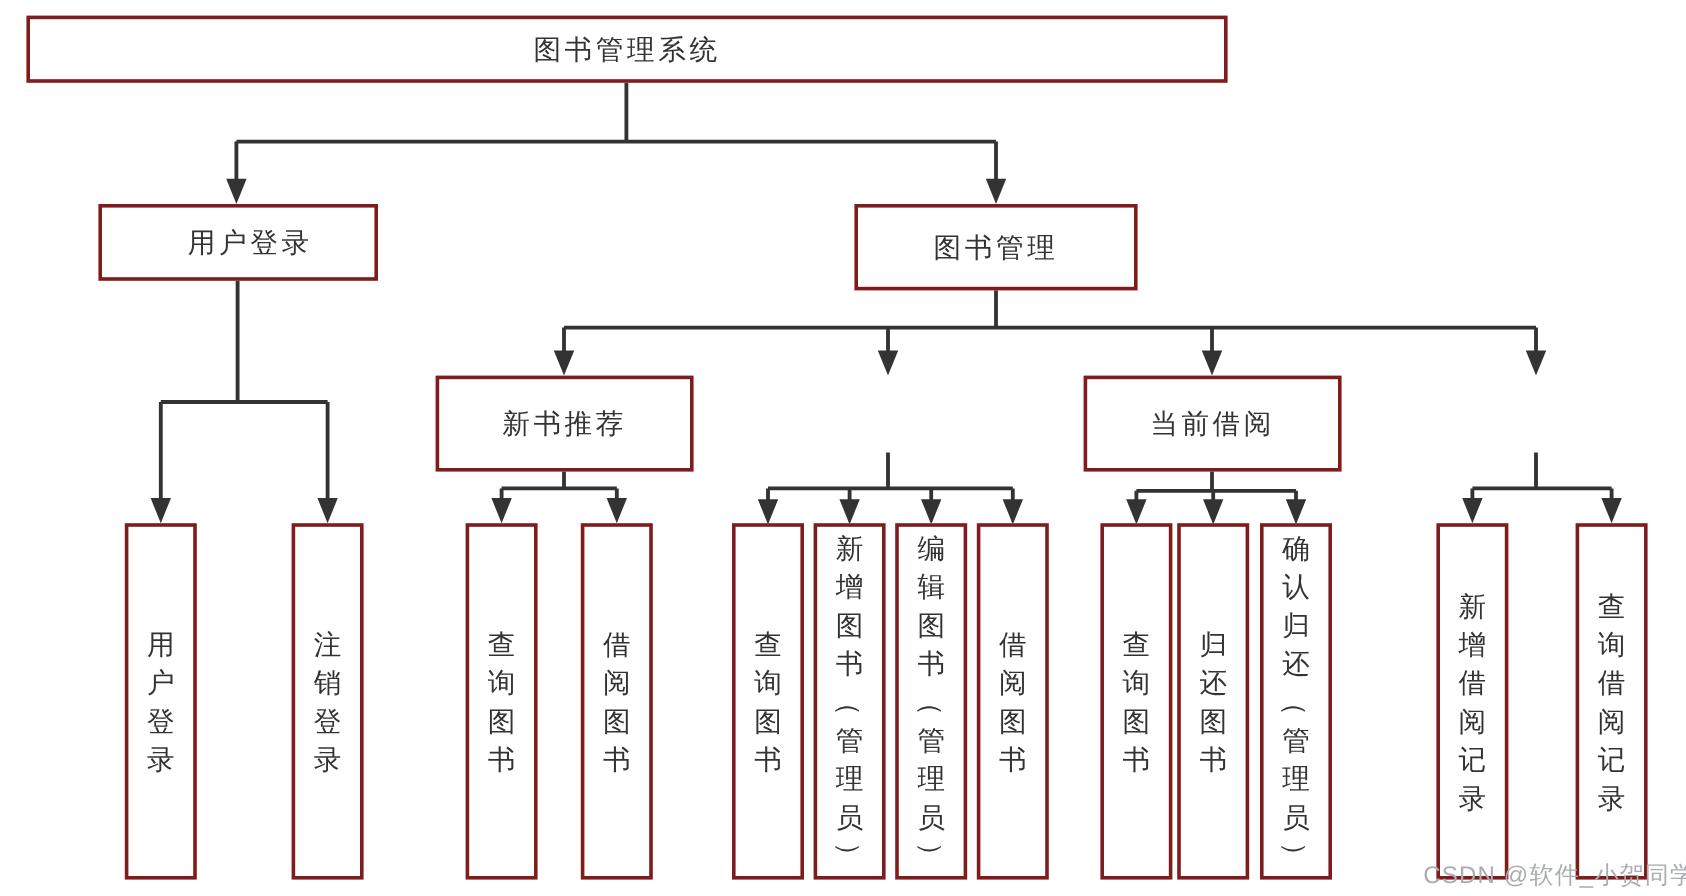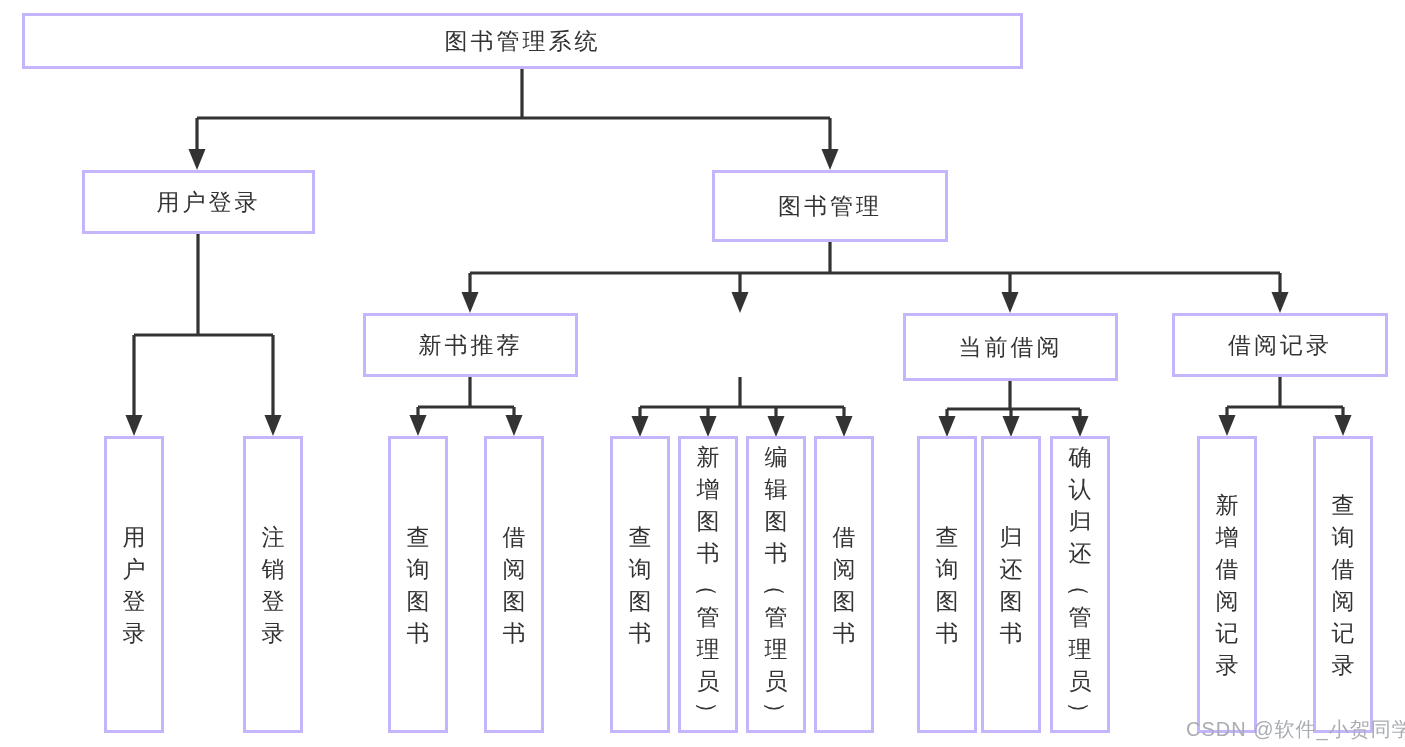--- a/index.html
+++ b/index.html
@@ -5,21 +5,21 @@
   html,body { margin:0; padding:0; background:#ffffff; }
   .canvas {
     position:relative; width:1405px; height:747px; background:#ffffff;
     font-family:"Liberation Sans", sans-serif; overflow:hidden;
   }
   svg.wires { position:absolute; left:0; top:0; width:1405px; height:747px; }
   svg.wires path { stroke:#333333; stroke-width:3.2; fill:none; }
   svg.wires polygon { fill:#333333; stroke:none; }
   .node {
     position:absolute; box-sizing:border-box; background:#ffffff;
-    border:3px solid #c4b5fd; color:#333333;
+    border:3px solid #7f1d1d; color:#333333;
     display:flex; align-items:center; justify-content:center;
   }
   .hnode { font-size:23px; letter-spacing:3px; white-space:nowrap; }
   .vnode { flex-direction:column; font-size:23px; }
   .vchar { display:block; height:32px; line-height:32px; width:100%; text-align:center; }
   .vchar.rot { transform:rotate(90deg); }
   .watermark {
     position:absolute; left:1186px; top:716px; font-size:20px;
     color:#a9adb1; letter-spacing:1px; white-space:nowrap;
   }
@@ -66,23 +66,22 @@
     <polygon points="1071.5,416 1088.5,416 1080,437"></polygon>
     <polygon points="1218.5,415 1235.5,415 1227,436"></polygon>
     <polygon points="1334.5,415 1351.5,415 1343,436"></polygon>
   </svg>
 
   <div class="node hnode" style="left:22px;top:13px;width:1001px;height:56px;">图书管理系统</div>
 
   <div class="node hnode" style="left:82px;top:170px;width:233px;height:64px;padding-left:20px;">用户登录</div>
   <div class="node hnode" style="left:712px;top:170px;width:236px;height:72px;">图书管理</div>
 
-  <div class="node hnode" style="left:363px;top:313px;width:215px;height:64px;">新书推荐</div>
-  <div class="node hnode" style="left:903px;top:313px;width:215px;height:68px;">当前借阅</div>
-  <div class="node hnode" style="left:1172px;top:313px;width:216px;height:64px;">借阅记录</div>
+  <div class="node hnode" style="left:363px;top:313px;width:215px;height:80px;">新书推荐</div>
+  <div class="node hnode" style="left:903px;top:313px;width:215px;height:80px;">当前借阅</div>
 
   <div class="node vnode" style="left:104px;top:436px;width:60px;height:297px;">
       <span class="vchar">用</span>
       <span class="vchar">户</span>
       <span class="vchar">登</span>
       <span class="vchar">录</span>
     </div>
   <div class="node vnode" style="left:243px;top:436px;width:60px;height:297px;">
       <span class="vchar">注</span>
       <span class="vchar">销</span>

